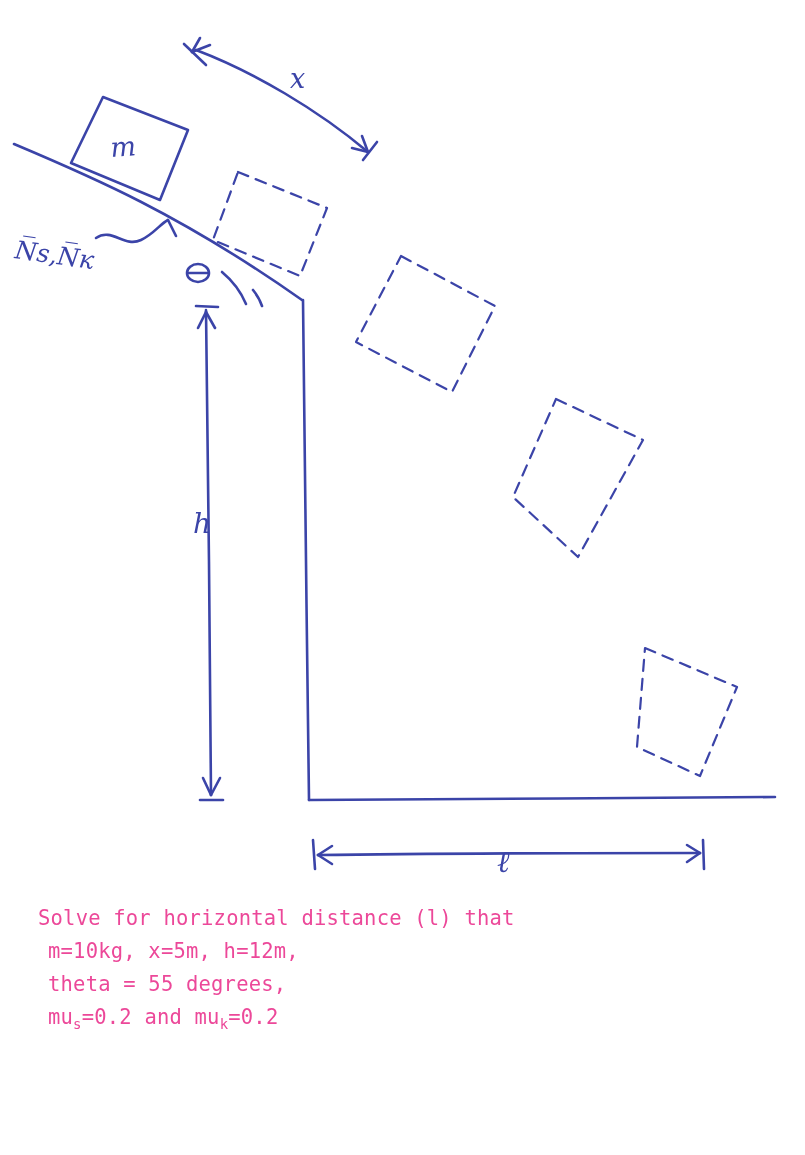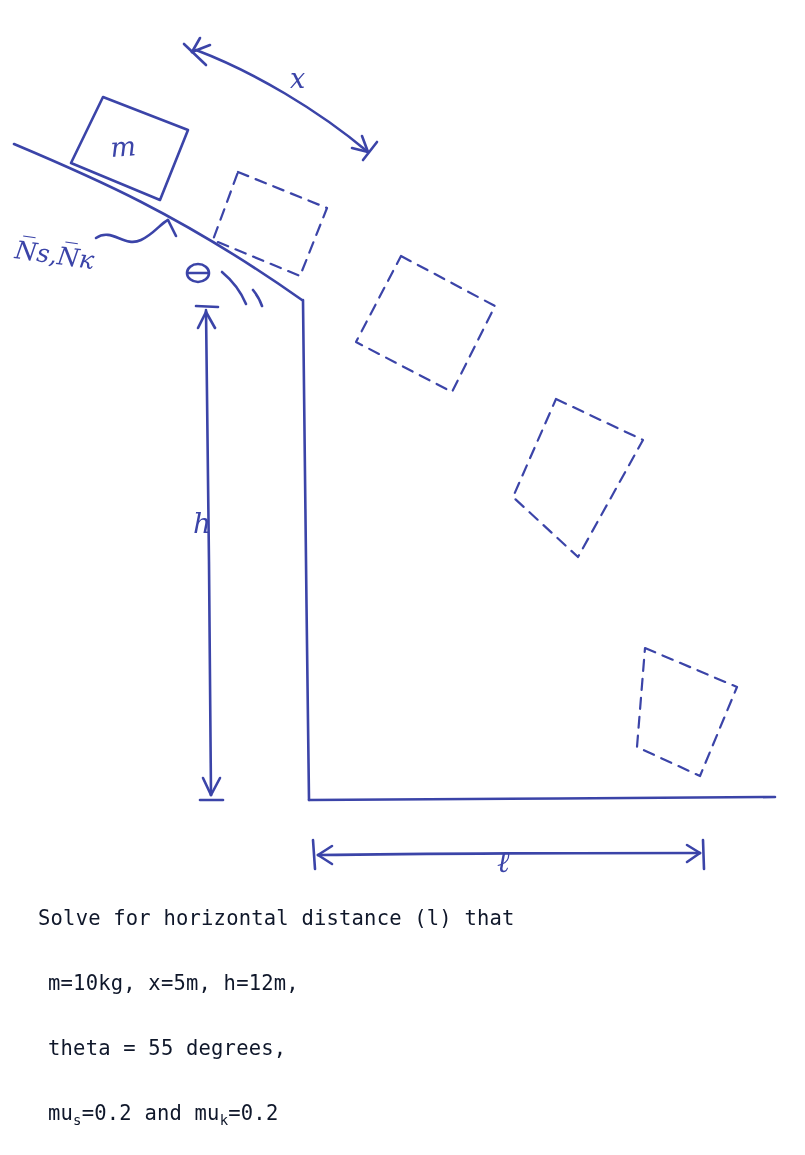--- a/index.html
+++ b/index.html
@@ -29,26 +29,25 @@
     fill: #3b44a8;
   }
   #problem-text {
     position: absolute;
     left: 38px;
     top: 902px;
     width: 740px;
     font-family: "DejaVu Sans Mono", monospace;
     font-size: 20.5px;
     line-height: 33px;
-    color: #0f172a;
+    color: #ec4899;
     letter-spacing: 0.2px;
   }
   #problem-text .indent {
     padding-left: 10px;
-    margin-top: 32px;
   }
   sub {
     font-size: 0.68em;
     line-height: 0;
   }
 </style>
 </head>
 <body>
 
 <div id="diagram-wrap">

